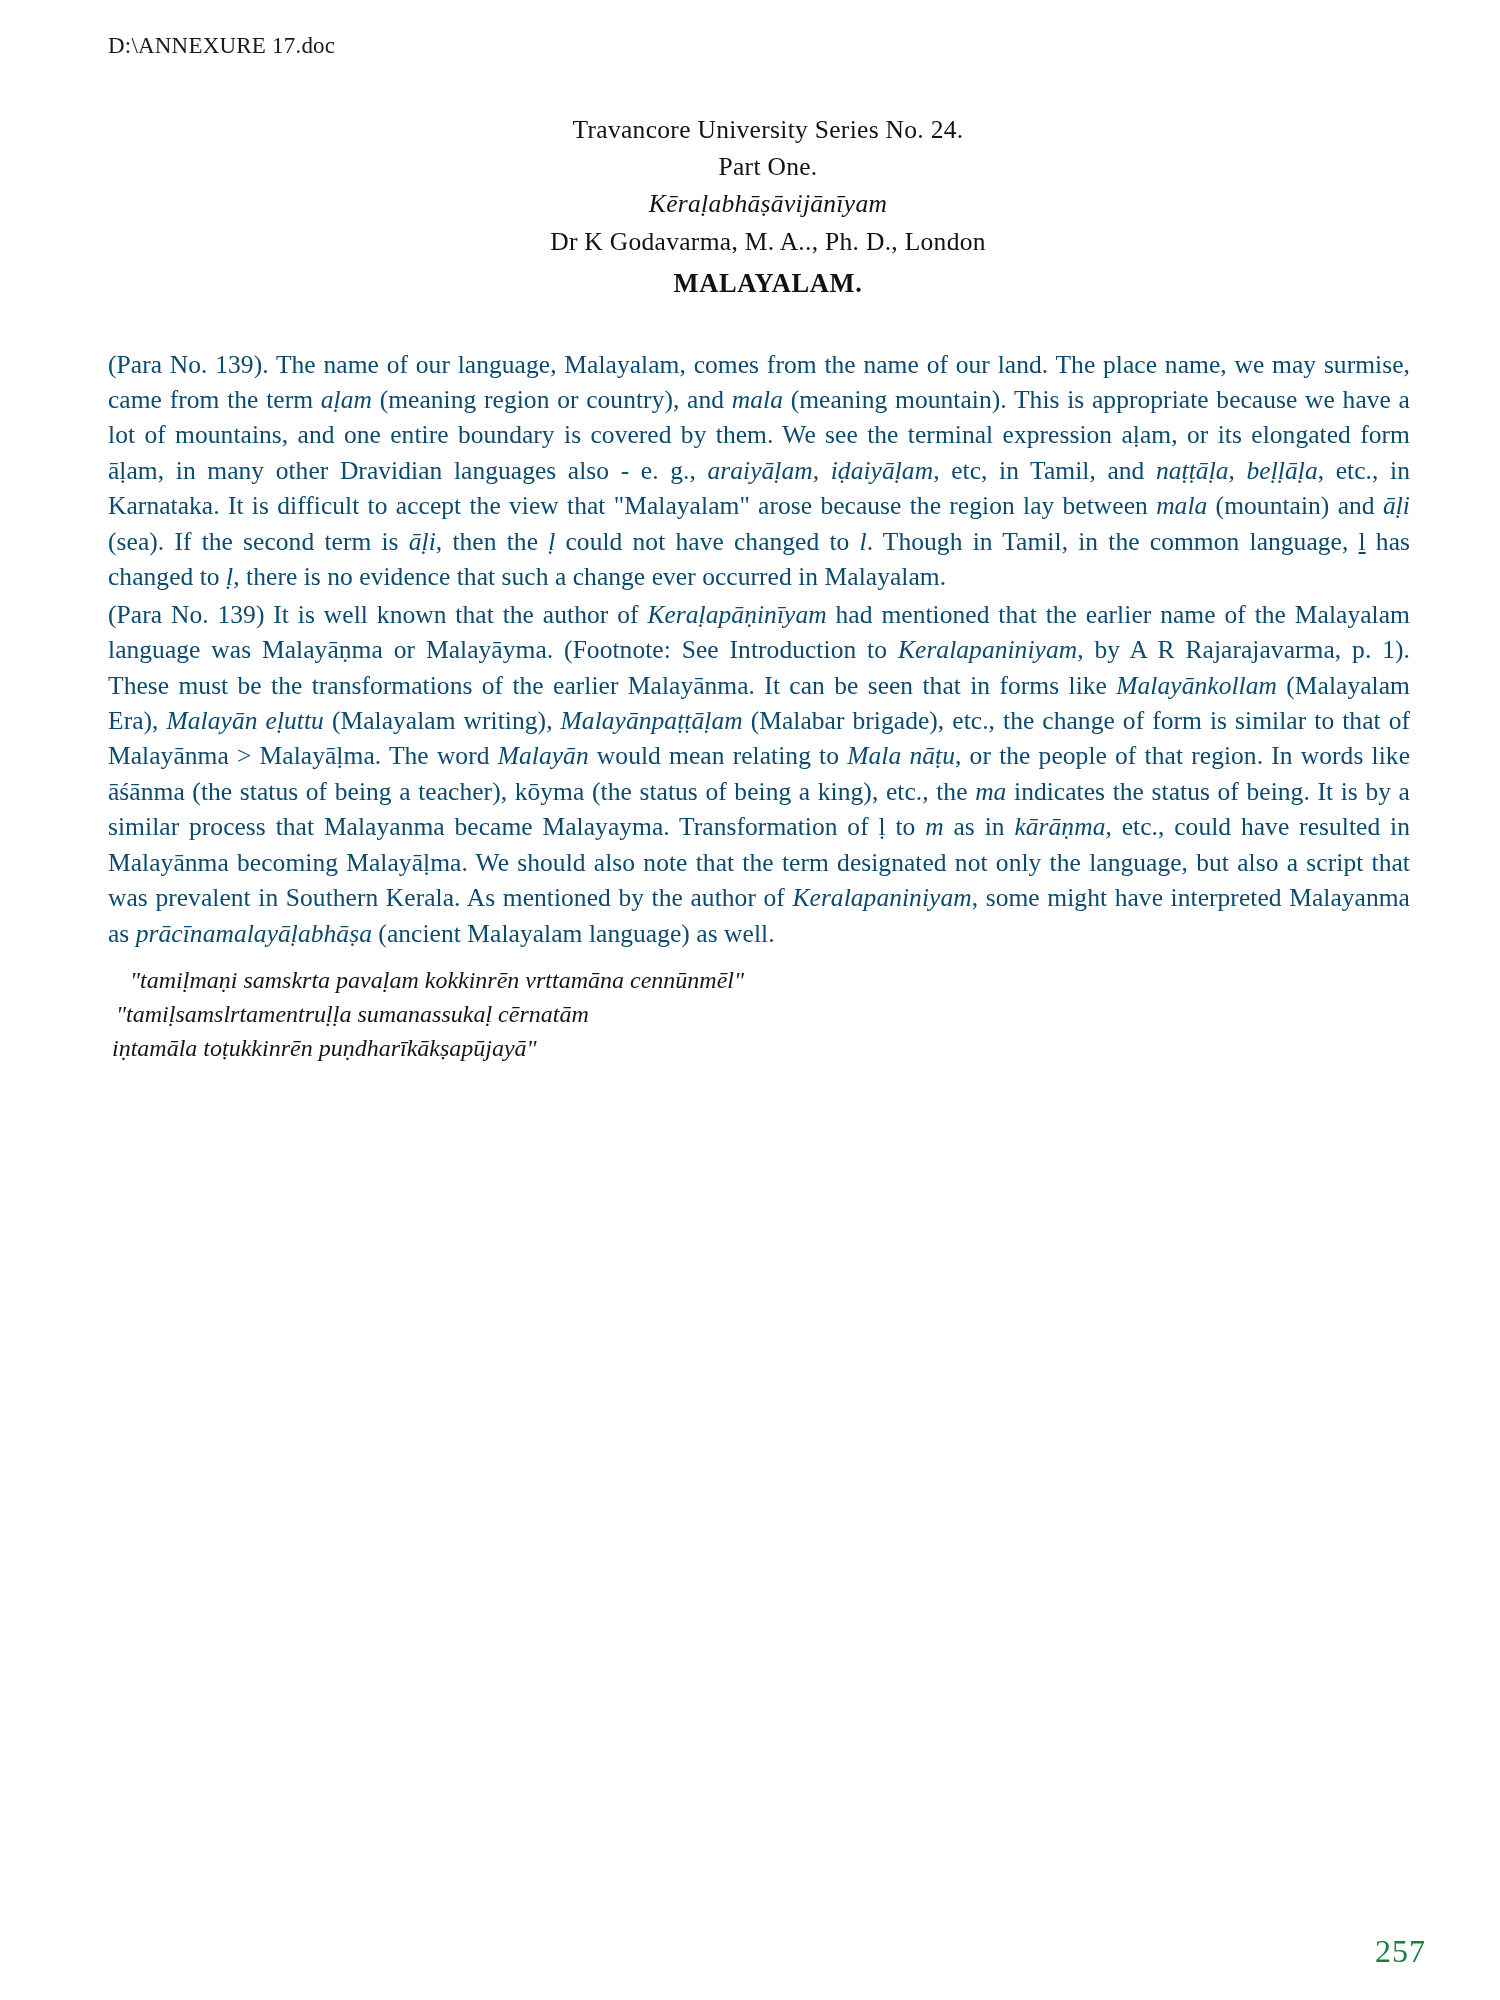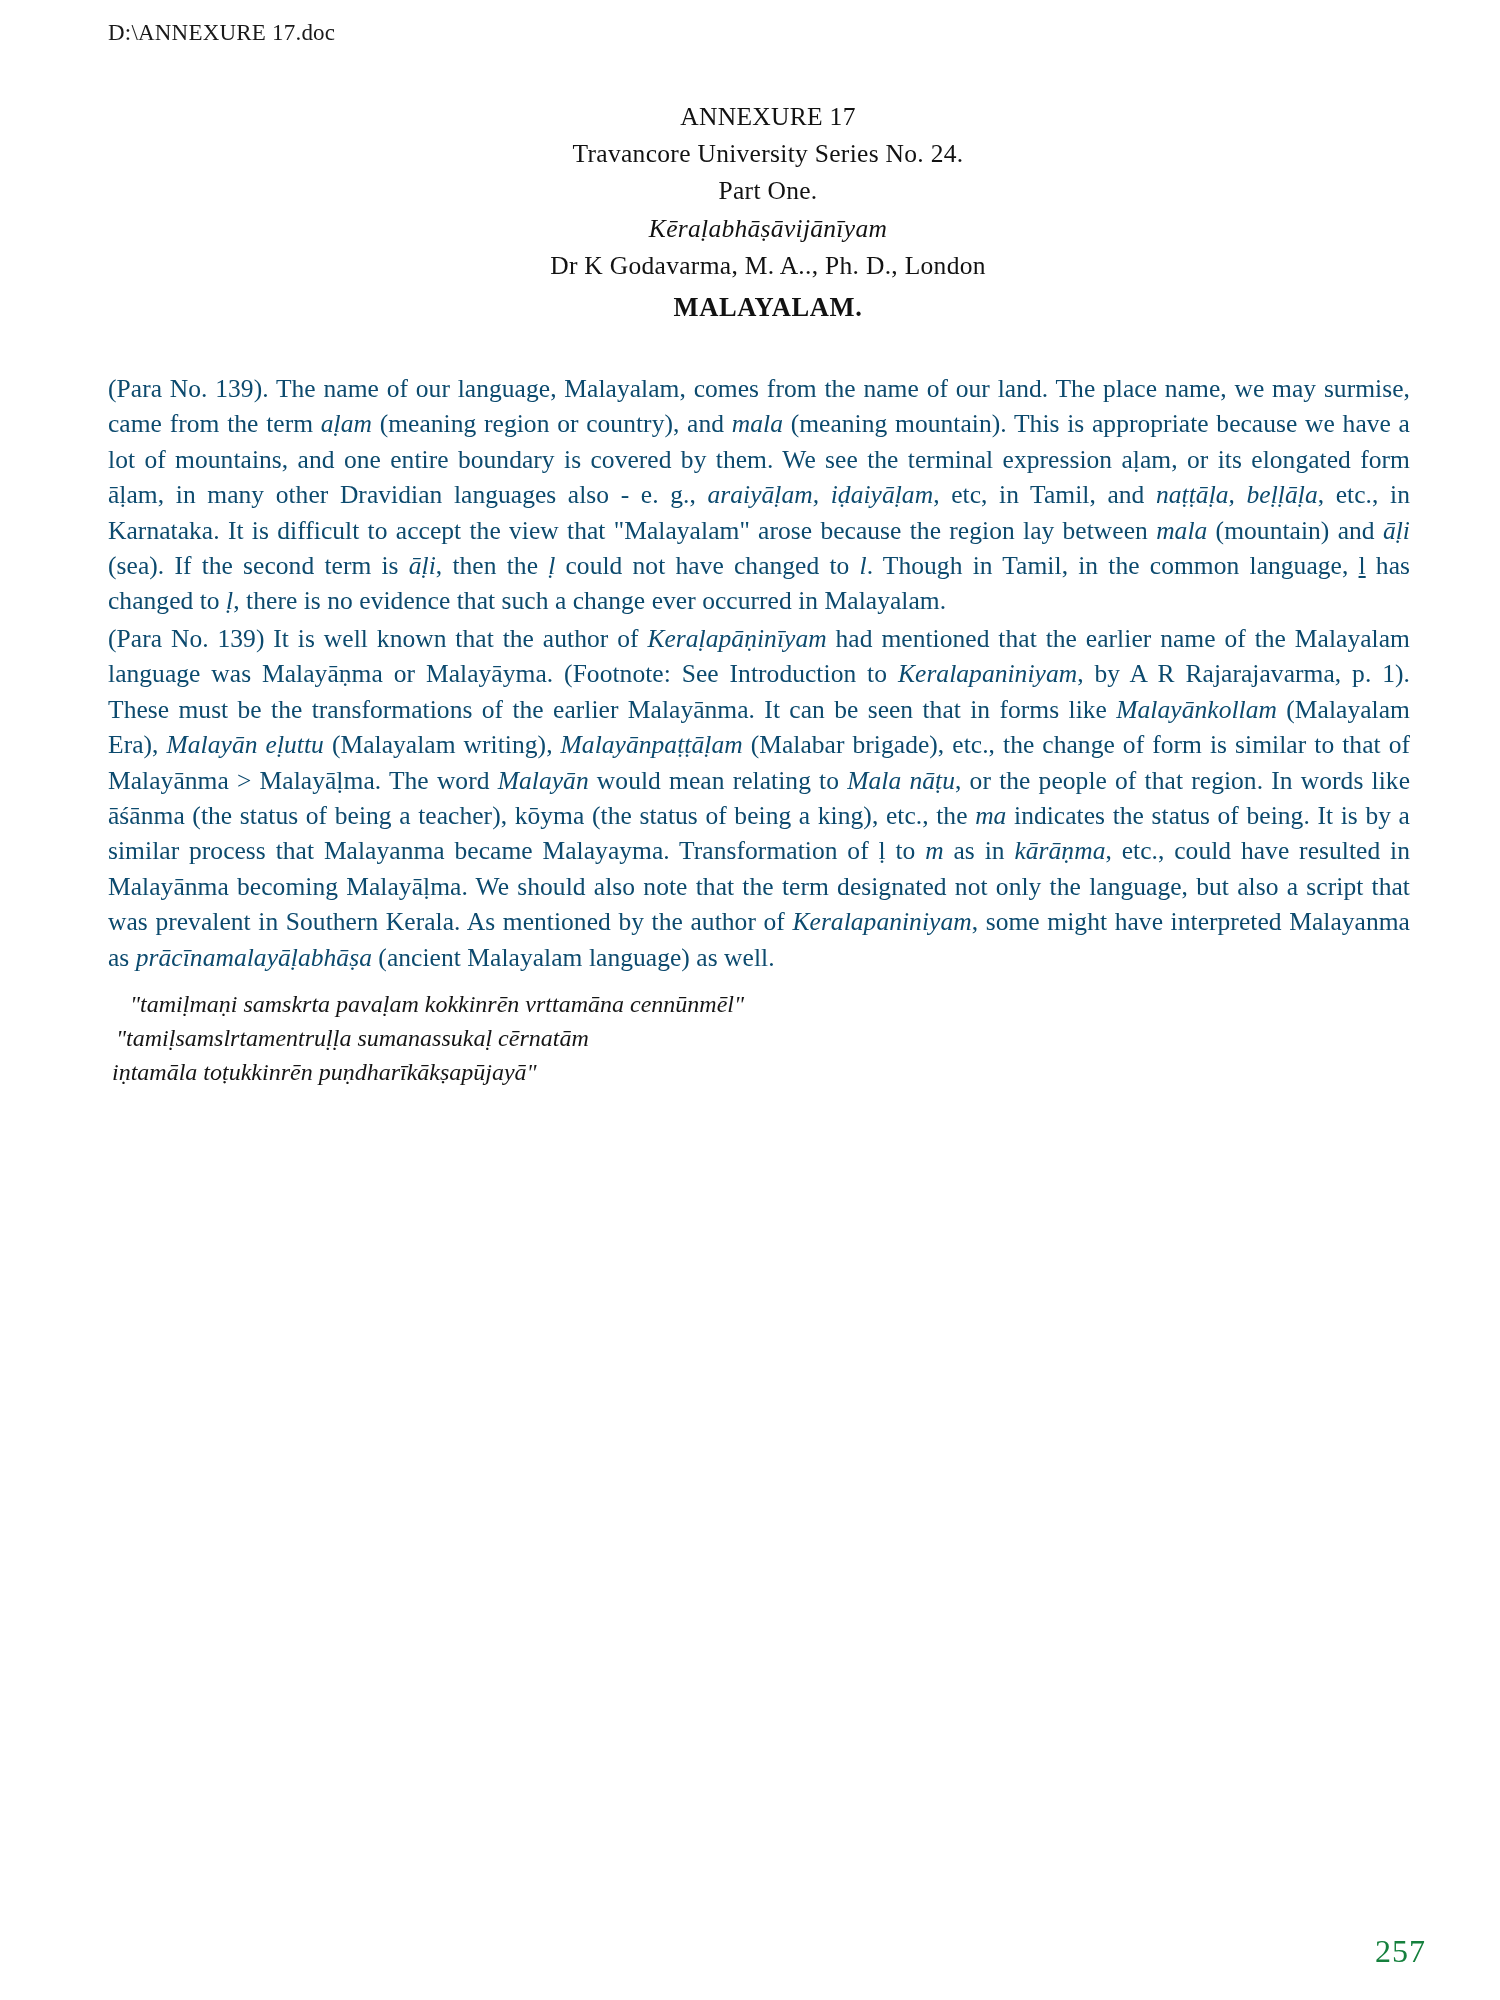--- a/index.html
+++ b/index.html
@@ -11,21 +11,21 @@
     width: 1500px;
     height: 2000px;
     font-family: "Liberation Serif", serif;
     color: #141414;
     position: relative;
     overflow: hidden;
   }
   .page {
     position: absolute;
     inset: 0;
-    padding: 20px 72px 24px 108px;
+    padding: 33px 72px 24px 108px;
     box-sizing: border-box;
   }
   .doc-path {
     font-family: "Liberation Serif", serif;
     font-size: 23px;
     letter-spacing: 0.2px;
     color: #1a1a1a;
     margin-bottom: 52px;
   }
   .title-block {
@@ -82,21 +82,20 @@
   i { font-style: italic; }
 </style>
 </head>
 <body>
 
 <div class="page">
 
   <div class="doc-path">D:\ANNEXURE 17.doc</div>
 
   <div class="title-block">
-    <div class="title-line">ANNEXURE 17</div>
     <div class="title-line">Travancore University Series No. 24.</div>
     <div class="title-line">Part One.</div>
     <div class="title-line italic">Kēraḷabhāṣāvijānīyam</div>
     <div class="title-line">Dr K Godavarma, M. A.., Ph. D., London</div>
     <div class="title-line bold">MALAYALAM.</div>
   </div>
 
   <div class="body-col">
     <p class="para">(Para No. 139). The name of our language, Malayalam, comes from the name of our land. The place name, we may surmise, came from the term <i>aḷam</i> (meaning region or country), and <i>mala</i> (meaning mountain). This is appropriate because we have a lot of mountains, and one entire boundary is covered by them. We see the terminal expression aḷam, or its elongated form āḷam, in many other Dravidian languages also - e. g., <i>araiyāḷam, iḍaiyāḷam</i>, etc, in Tamil, and <i>naṭṭāḷa, beḷḷāḷa</i>, etc., in Karnataka. It is difficult to accept the view that "Malayalam" arose because the region lay between <i>mala</i> (mountain) and <i>āḷi</i> (sea). If the second term is <i>āḷi</i>, then the <i>ḷ</i> could not have changed to <i>l</i>. Though in Tamil, in the common language, <u>l</u> has changed to <i>ḷ</i>, there is no evidence that such a change ever occurred in Malayalam.</p>
     <p class="para">(Para No. 139)  It is well known that the author of <i>Keraḷapāṇinīyam</i> had mentioned that the earlier name of the Malayalam language was Malayāṇma or Malayāyma. (Footnote: See Introduction to <i>Keralapaniniyam</i>, by A R Rajarajavarma, p. 1). These must be the transformations of the earlier Malayānma. It can be seen that in forms like <i>Malayānkollam</i> (Malayalam Era), <i>Malayān eḷuttu</i> (Malayalam writing), <i>Malayānpaṭṭāḷam</i> (Malabar brigade), etc., the change of form is similar to that of Malayānma &gt; Malayāḷma. The word <i>Malayān</i> would mean relating to <i>Mala nāṭu</i>, or the people of that region. In words like āśānma (the status of being a teacher), kōyma (the status of being a king), etc., the <i>ma</i> indicates the status of being. It is by a similar process that Malayanma became Malayayma. Transformation of ḷ to <i>m</i> as in <i>kārāṇma</i>, etc., could have resulted in Malayānma becoming Malayāḷma. We should also note that the term designated not only the language, but also a script that was prevalent in Southern Kerala. As mentioned by the author of <i>Keralapaniniyam</i>, some might have interpreted Malayanma as <i>prācīnamalayāḷabhāṣa</i> (ancient Malayalam language) as well.</p>

